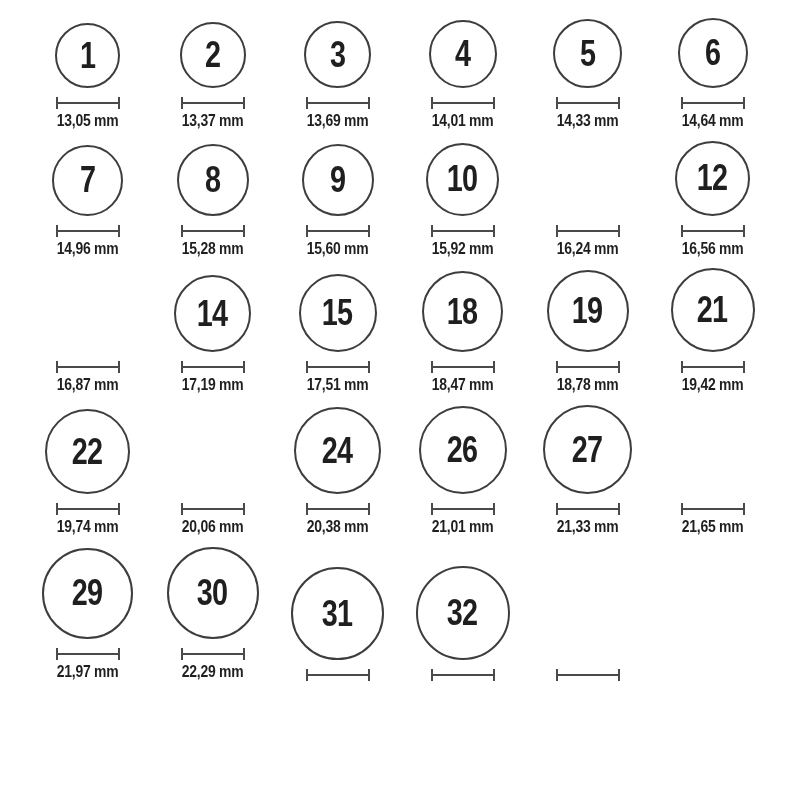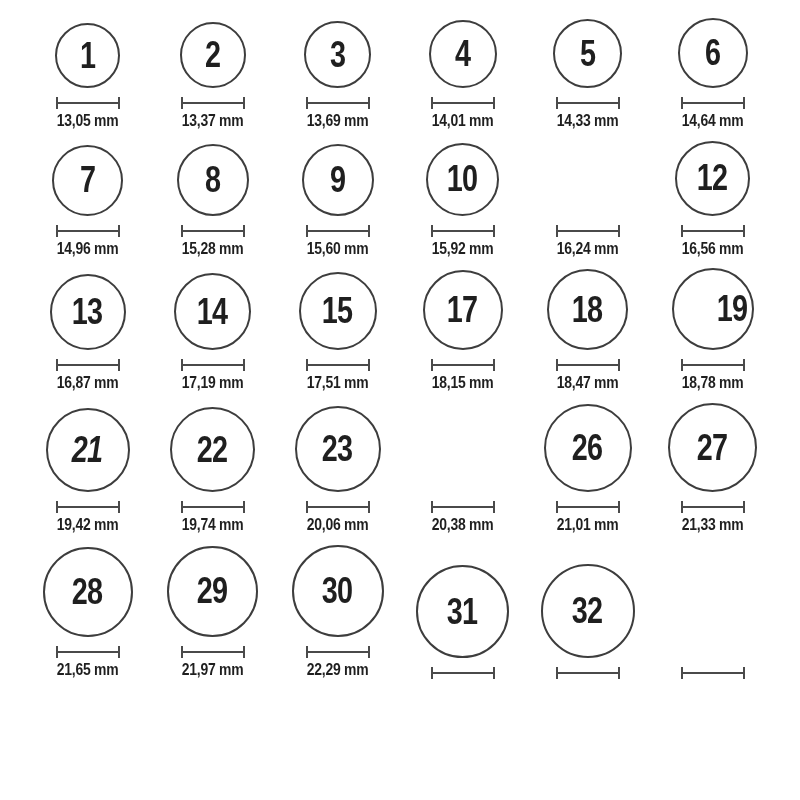--- a/index.html
+++ b/index.html
@@ -218,23 +218,20 @@
     </div>
     <div class="measure">
       <span class="tick left" style="background: rgb(74, 74, 74);"></span>
       <span class="mline" style="background: rgb(74, 74, 74);"></span>
       <span class="tick right" style="background: rgb(74, 74, 74);"></span>
     </div>
     <div class="dlabel" style="color: rgb(31, 31, 31);">16,56 mm</div>
   </div>
 
   <div class="cell">
-    <div class="circle" style="width: 76px; height: 76px; border: 2px solid rgb(61, 61, 61);">
-      <span class="num" style="color: rgb(31, 31, 31);">13</span>
-    </div>
     <div class="measure">
       <span class="tick left" style="background: rgb(74, 74, 74);"></span>
       <span class="mline" style="background: rgb(74, 74, 74);"></span>
       <span class="tick right" style="background: rgb(74, 74, 74);"></span>
     </div>
     <div class="dlabel" style="color: rgb(31, 31, 31);">16,87 mm</div>
   </div>
 
   <div class="cell">
     <div class="circle" style="width: 77px; height: 77px; border: 2px solid rgb(61, 61, 61);">
@@ -254,59 +251,48 @@
     </div>
     <div class="measure">
       <span class="tick left" style="background: rgb(74, 74, 74);"></span>
       <span class="mline" style="background: rgb(74, 74, 74);"></span>
       <span class="tick right" style="background: rgb(74, 74, 74);"></span>
     </div>
     <div class="dlabel" style="color: rgb(31, 31, 31);">17,51 mm</div>
   </div>
 
 
-  <div class="cell">
-    <div class="circle" style="width: 80px; height: 80px; border: 2px solid rgb(61, 61, 61);">
-      <span class="num" style="color: rgb(31, 31, 31);">17</span>
-    </div>
-    <div class="measure">
-      <span class="tick left" style="background: rgb(74, 74, 74);"></span>
-      <span class="mline" style="background: rgb(74, 74, 74);"></span>
-      <span class="tick right" style="background: rgb(74, 74, 74);"></span>
-    </div>
-    <div class="dlabel" style="color: rgb(31, 31, 31);">18,15 mm</div>
-  </div>
 
   <div class="cell">
     <div class="circle" style="width: 81px; height: 81px; border: 2px solid rgb(61, 61, 61);">
       <span class="num" style="color: rgb(31, 31, 31);">18</span>
     </div>
     <div class="measure">
       <span class="tick left" style="background: rgb(74, 74, 74);"></span>
       <span class="mline" style="background: rgb(74, 74, 74);"></span>
       <span class="tick right" style="background: rgb(74, 74, 74);"></span>
     </div>
     <div class="dlabel" style="color: rgb(31, 31, 31);">18,47 mm</div>
   </div>
 
   <div class="cell">
-    <div class="circle" style="width: 82px; height: 82px; border: 2px solid rgb(61, 61, 61); justify-content: flex-end;">
+    <div class="circle" style="width: 82px; height: 82px; border: 2px solid rgb(61, 61, 61);">
       <span class="num" style="color: rgb(31, 31, 31);">19</span>
     </div>
     <div class="measure">
       <span class="tick left" style="background: rgb(74, 74, 74);"></span>
       <span class="mline" style="background: rgb(74, 74, 74);"></span>
       <span class="tick right" style="background: rgb(74, 74, 74);"></span>
     </div>
     <div class="dlabel" style="color: rgb(31, 31, 31);">18,78 mm</div>
   </div>
 
 
   <div class="cell">
-    <div class="circle" style="width: 84px; height: 84px; border: 2px solid rgb(61, 61, 61); font-style: italic;">
+    <div class="circle" style="width: 84px; height: 84px; border: 2px solid rgb(61, 61, 61);">
       <span class="num" style="color: rgb(31, 31, 31);">21</span>
     </div>
     <div class="measure">
       <span class="tick left" style="background: rgb(74, 74, 74);"></span>
       <span class="mline" style="background: rgb(74, 74, 74);"></span>
       <span class="tick right" style="background: rgb(74, 74, 74);"></span>
     </div>
     <div class="dlabel" style="color: rgb(31, 31, 31);">19,42 mm</div>
   </div>
 
@@ -316,32 +302,32 @@
     </div>
     <div class="measure">
       <span class="tick left" style="background: rgb(74, 74, 74);"></span>
       <span class="mline" style="background: rgb(74, 74, 74);"></span>
       <span class="tick right" style="background: rgb(74, 74, 74);"></span>
     </div>
     <div class="dlabel" style="color: rgb(31, 31, 31);">19,74 mm</div>
   </div>
 
   <div class="cell">
-    <div class="circle" style="width: 86px; height: 86px; border: 2px solid rgb(61, 61, 61);">
-      <span class="num" style="color: rgb(31, 31, 31);">23</span>
-    </div>
     <div class="measure">
       <span class="tick left" style="background: rgb(74, 74, 74);"></span>
       <span class="mline" style="background: rgb(74, 74, 74);"></span>
       <span class="tick right" style="background: rgb(74, 74, 74);"></span>
     </div>
     <div class="dlabel" style="color: rgb(31, 31, 31);">20,06 mm</div>
   </div>
 
   <div class="cell">
+    <div class="circle" style="width: 87px; height: 87px; border: 2px solid rgb(61, 61, 61);">
+      <span class="num" style="color: rgb(31, 31, 31);">24</span>
+    </div>
     <div class="measure">
       <span class="tick left" style="background: rgb(74, 74, 74);"></span>
       <span class="mline" style="background: rgb(74, 74, 74);"></span>
       <span class="tick right" style="background: rgb(74, 74, 74);"></span>
     </div>
     <div class="dlabel" style="color: rgb(31, 31, 31);">20,38 mm</div>
   </div>
 
 
   <div class="cell">
@@ -362,23 +348,20 @@
     </div>
     <div class="measure">
       <span class="tick left" style="background: rgb(74, 74, 74);"></span>
       <span class="mline" style="background: rgb(74, 74, 74);"></span>
       <span class="tick right" style="background: rgb(74, 74, 74);"></span>
     </div>
     <div class="dlabel" style="color: rgb(31, 31, 31);">21,33 mm</div>
   </div>
 
   <div class="cell">
-    <div class="circle" style="width: 90px; height: 90px; border: 2px solid rgb(61, 61, 61);">
-      <span class="num" style="color: rgb(31, 31, 31);">28</span>
-    </div>
     <div class="measure">
       <span class="tick left" style="background: rgb(74, 74, 74);"></span>
       <span class="mline" style="background: rgb(74, 74, 74);"></span>
       <span class="tick right" style="background: rgb(74, 74, 74);"></span>
     </div>
     <div class="dlabel" style="color: rgb(31, 31, 31);">21,65 mm</div>
   </div>
 
   <div class="cell">
     <div class="circle" style="width: 91px; height: 91px; border: 2px solid rgb(61, 61, 61); text-align: right;">

